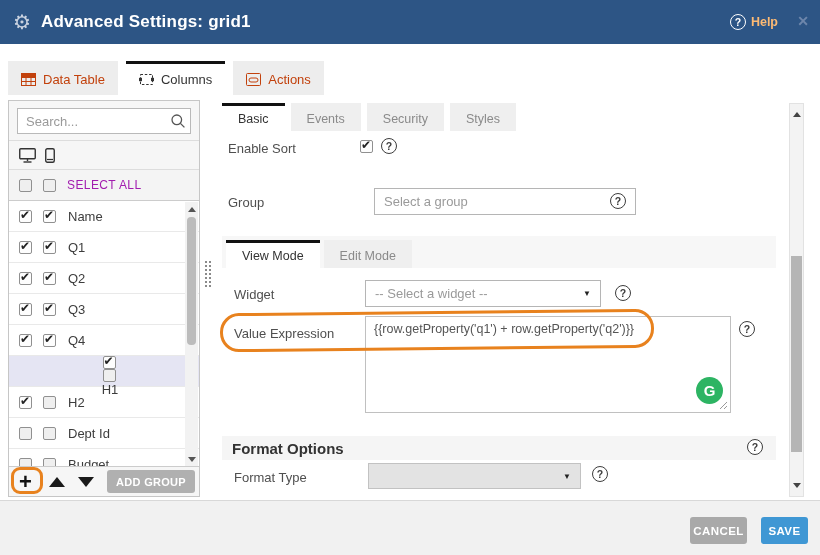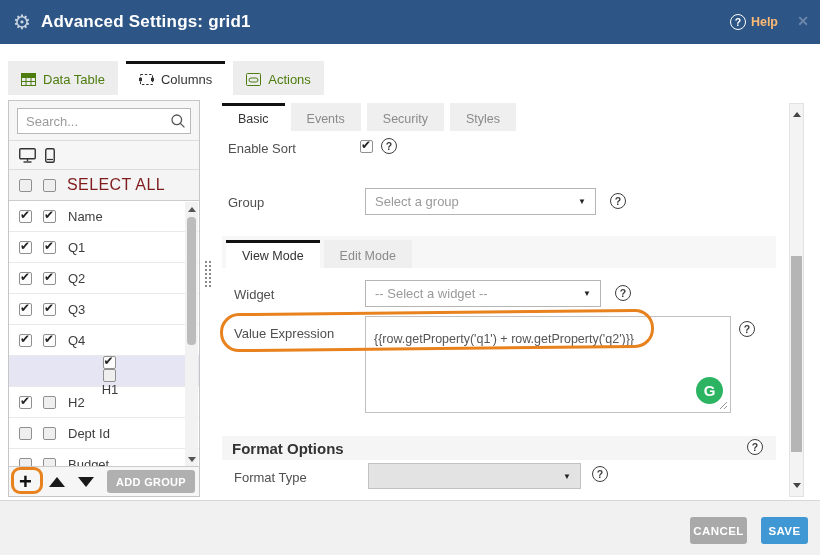--- a/index.html
+++ b/index.html
@@ -11,34 +11,34 @@
   .header { position:absolute; left:0; top:0; width:820px; height:44px; background:#2d5585; display:flex; align-items:center; }
   .gear { color:#c9d2e0; font-size:20px; margin-left:13px; line-height:1; }
   .title { color:#fff; font-size:17px; font-weight:bold; margin-left:10px; letter-spacing:.2px; }
   .help-btn { position:absolute; right:42px; top:0; height:44px; display:flex; align-items:center; gap:5px; cursor:pointer; }
   .help-circle { width:16px; height:16px; border:1.5px solid #fff; border-radius:50%; color:#fff; font-size:10.5px; font-weight:bold; display:flex; align-items:center; justify-content:center; }
   .help-text { font-size:12.5px; font-weight:bold; color:#fdba74; }
   .close { position:absolute; right:11px; top:13px; color:#6d86ab; font-size:14px; font-weight:bold; cursor:pointer; }
 
   
   .maintabs { position:absolute; left:8px; top:61px; display:flex; gap:8px; height:34px; }
-  .mtab { display:flex; align-items:center; gap:7px; padding:0 13px; background:#ededed; color:#4d7c0f; font-size:13px; border-top:3px solid transparent; cursor:pointer; }
+  .mtab { display:flex; align-items:center; gap:7px; padding:0 13px; background:#ededed; color:#c2410c; font-size:13px; border-top:3px solid transparent; cursor:pointer; }
   .mtab.active { background:#fff; color:#333; border-top:3px solid #111; }
   .mtab svg { flex:none; }
 
   
   .sidebar { position:absolute; left:8px; top:100px; width:192px; height:397px; border:1px solid #c6c6c6; background:#fff; }
   .search-row { position:absolute; left:0; top:0; width:100%; height:40px; background:#f6f6f6; border-bottom:1px solid #ddd; padding:7px 8px; }
   .search-input { width:100%; height:26px; border:1px solid #b9b9b9; background:#fff; font-size:13px; padding:0 26px 0 8px; color:#333; font-family:inherit; outline:none; }
   .search-input::placeholder { color:#9a9a9a; }
   .search-icon { position:absolute; right:13px; top:12px; cursor:pointer; }
   .device-row { position:absolute; top:40px; left:0; height:29px; width:100%; background:#f6f6f6; border-bottom:1px solid #ddd; display:flex; align-items:center; gap:9px; padding-left:10px; }
   .device-row svg { cursor:pointer; }
   .selectall-row { position:absolute; top:69px; left:0; height:31px; width:100%; background:#f4f4f4; border-bottom:1px solid #ccc; display:flex; align-items:center; cursor:pointer; }
-  .sa-label { font-size:16px; color:#7f1d1d; margin-left:11px; letter-spacing:.4px; }
+  .sa-label { font-size:12px; color:#a21caf; margin-left:11px; letter-spacing:.4px; }
 
   .cb { width:13px; height:13px; border:1px solid #909090; border-radius:2px; background:#efefef; position:relative; flex:none; cursor:pointer; }
   .cb.checked { background:#fdfdfd; }
   .cb.checked::after { content:"\2714"; position:absolute; left:0px; top:-3px; font-size:12px; color:#222; }
   .cb1 { margin-left:10px; }
   .cb2 { margin-left:11px; }
 
   .collist { position:absolute; top:100px; left:0; width:100%; height:267px; overflow:hidden; }
   .colrow { height:31px; display:flex; align-items:center; border-bottom:1px solid #e9e9e9; background:#fff; cursor:pointer; }
   .colrow.selected { background:#e5e5f3;flex-direction:column; }
@@ -67,21 +67,21 @@
   .flabel { position:absolute; font-size:13px; color:#4f4f4f; }
   .qicon { width:16px; height:16px; border:1.3px solid #3d3d3d; border-radius:50%; font-size:10.5px; color:#3d3d3d; display:flex; align-items:center; justify-content:center; font-weight:bold; position:absolute; cursor:pointer; background:#fff; }
 
   .selectbox { position:absolute; height:27px; border:1px solid #b5b5b5; background:#fff; font-size:13px; color:#9a9a9a; display:flex; align-items:center; justify-content:space-between; padding:0 9px; cursor:pointer; }
   .selectbox .caret { font-size:8px; color:#222; }
   .selectbox.disabled { background:#e3e3e3; border-color:#c2c2c2; }
 
   .modestrip { position:absolute; left:4px; top:136px; width:554px; height:32px; background:#f7f7f7; }
   .modetabs { position:absolute; left:8px; top:140px; display:flex; gap:4px; height:28px; }
 
-  .ta { position:absolute; left:147px; top:216px; width:366px; height:97px; border:1px solid #c0c0c0; font-family:inherit; font-size:12.5px; color:#555; padding:15px 8px; resize:none; outline:none; background:#fff; }
+  .ta { position:absolute; left:147px; top:216px; width:366px; height:97px; border:1px solid #c0c0c0; font-family:inherit; font-size:12.5px; color:#555; padding:5px 8px; resize:none; outline:none; background:#fff; }
   .grammarly { position:absolute; left:478px; top:277px; width:27px; height:27px; border-radius:50%; background:#2db463; color:#fff; font-size:15px; font-weight:bold; display:flex; align-items:center; justify-content:center; cursor:pointer; }
   .resize-corner { position:absolute; left:501px; top:301px; }
   .annot-expr { position:absolute; left:2px; top:211px; width:434px; height:39px; border:3px solid #e8821e; border-radius:19px; transform:rotate(-0.6deg); pointer-events:none; }
 
   .fmtbar { position:absolute; left:4px; top:336px; width:554px; height:24px; background:#f5f5f5; display:flex; align-items:center; }
   .fmtbar .fmt-title { font-size:15px; font-weight:bold; color:#333; margin-left:10px; }
 
   .psb { position:absolute; left:571px; top:3px; width:15px; height:394px; background:#f3f3f3; border:1px solid #e2e2e2; }
   .psb-up { position:absolute; left:3px; top:8px; width:0; height:0; border-left:4px solid transparent; border-right:4px solid transparent; border-bottom:5px solid #444; cursor:pointer; }
   .psb-down { position:absolute; left:3px; bottom:8px; width:0; height:0; border-left:4px solid transparent; border-right:4px solid transparent; border-top:5px solid #444; cursor:pointer; }
@@ -244,21 +244,21 @@
       <div class="stab">
           <span>Styles</span>
         </div>
     </div>
 
     <span class="flabel" style="left:10px; top:41px;">Enable Sort</span>
     <span class="cb checked" style="position:absolute; left:142px; top:40px; margin:0;"></span>
     <span class="qicon" style="left:163px; top:38px;">?</span>
 
     <span class="flabel" style="left:10px; top:95px;">Group</span>
-    <div class="selectbox" style="left:147px; top:88px; width:231px;">
+    <div class="selectbox" style="left:156px; top:88px; width:262px;">
       <span>Select a group</span>
       <span class="caret">▼</span>
     </div>
     <span class="qicon" style="left:392px; top:93px;">?</span>
 
     <div class="modestrip"></div>
     <div class="modetabs">
       <div class="stab active">
           <span>View Mode</span>
         </div>

